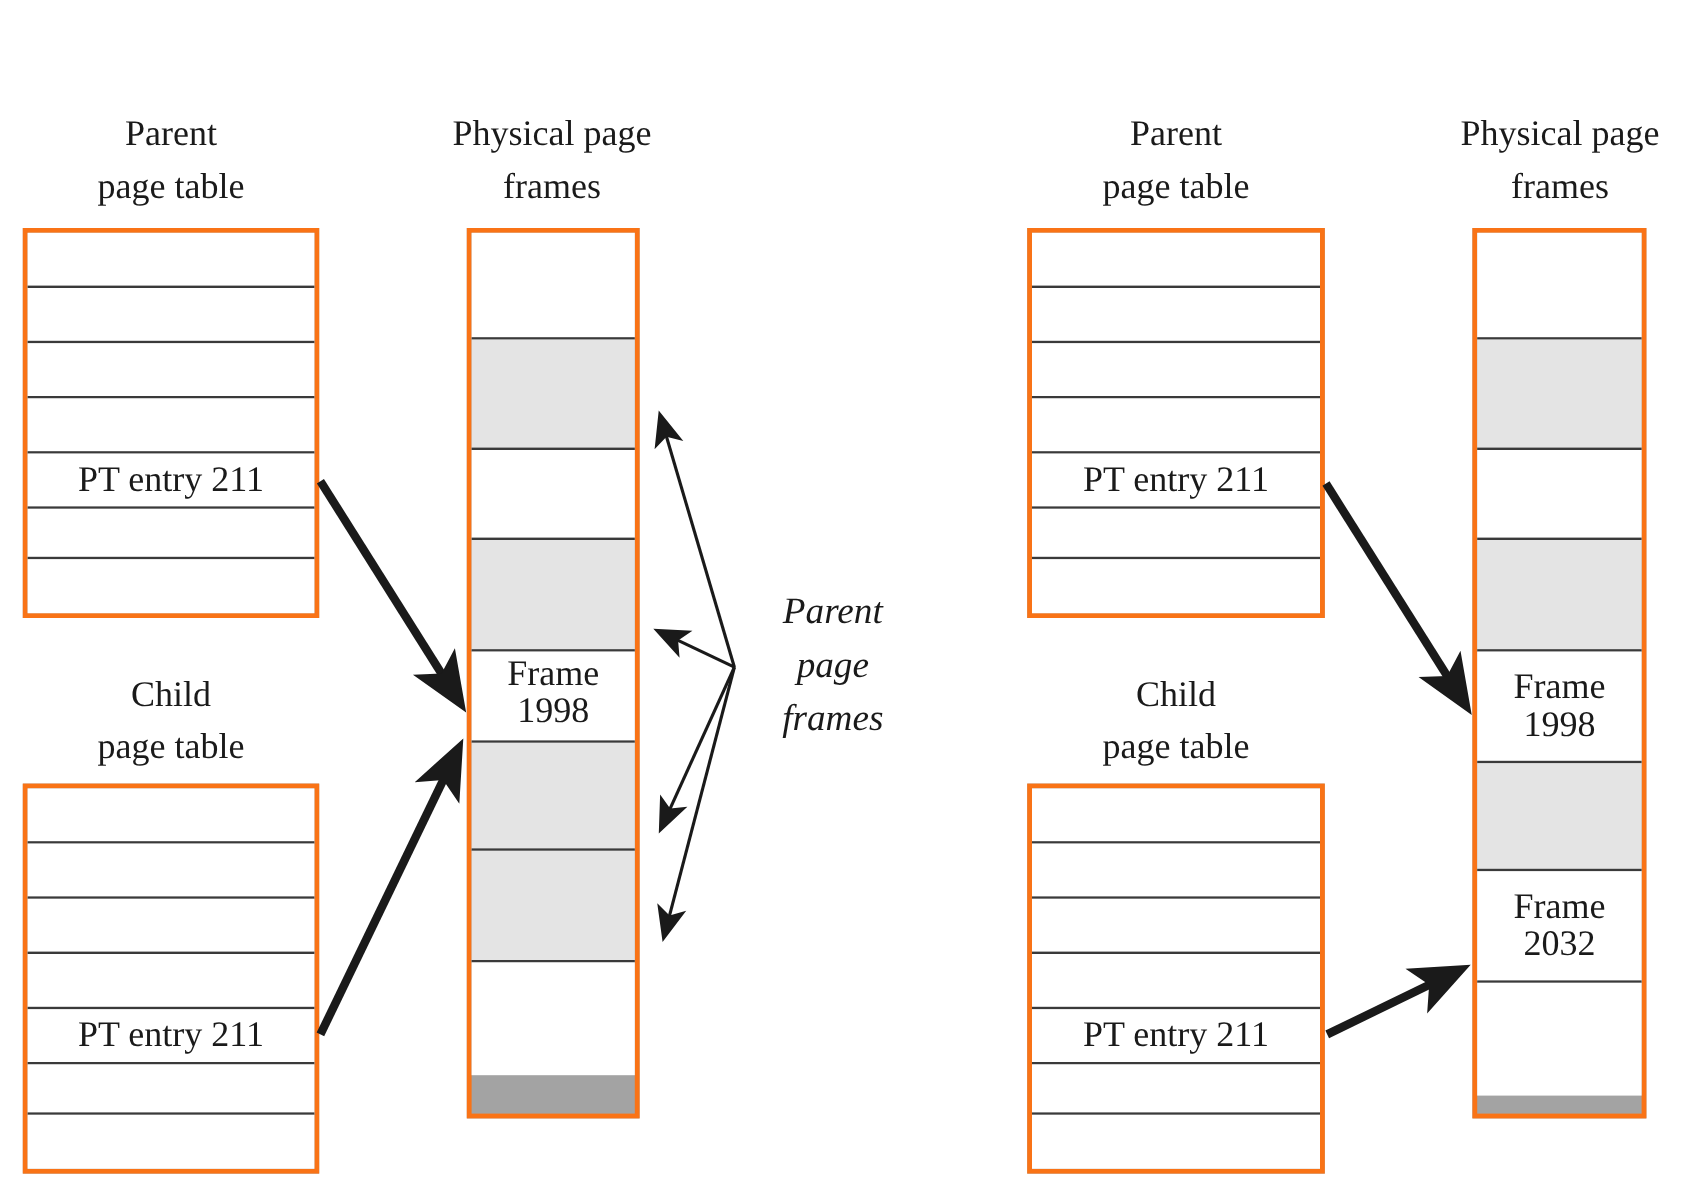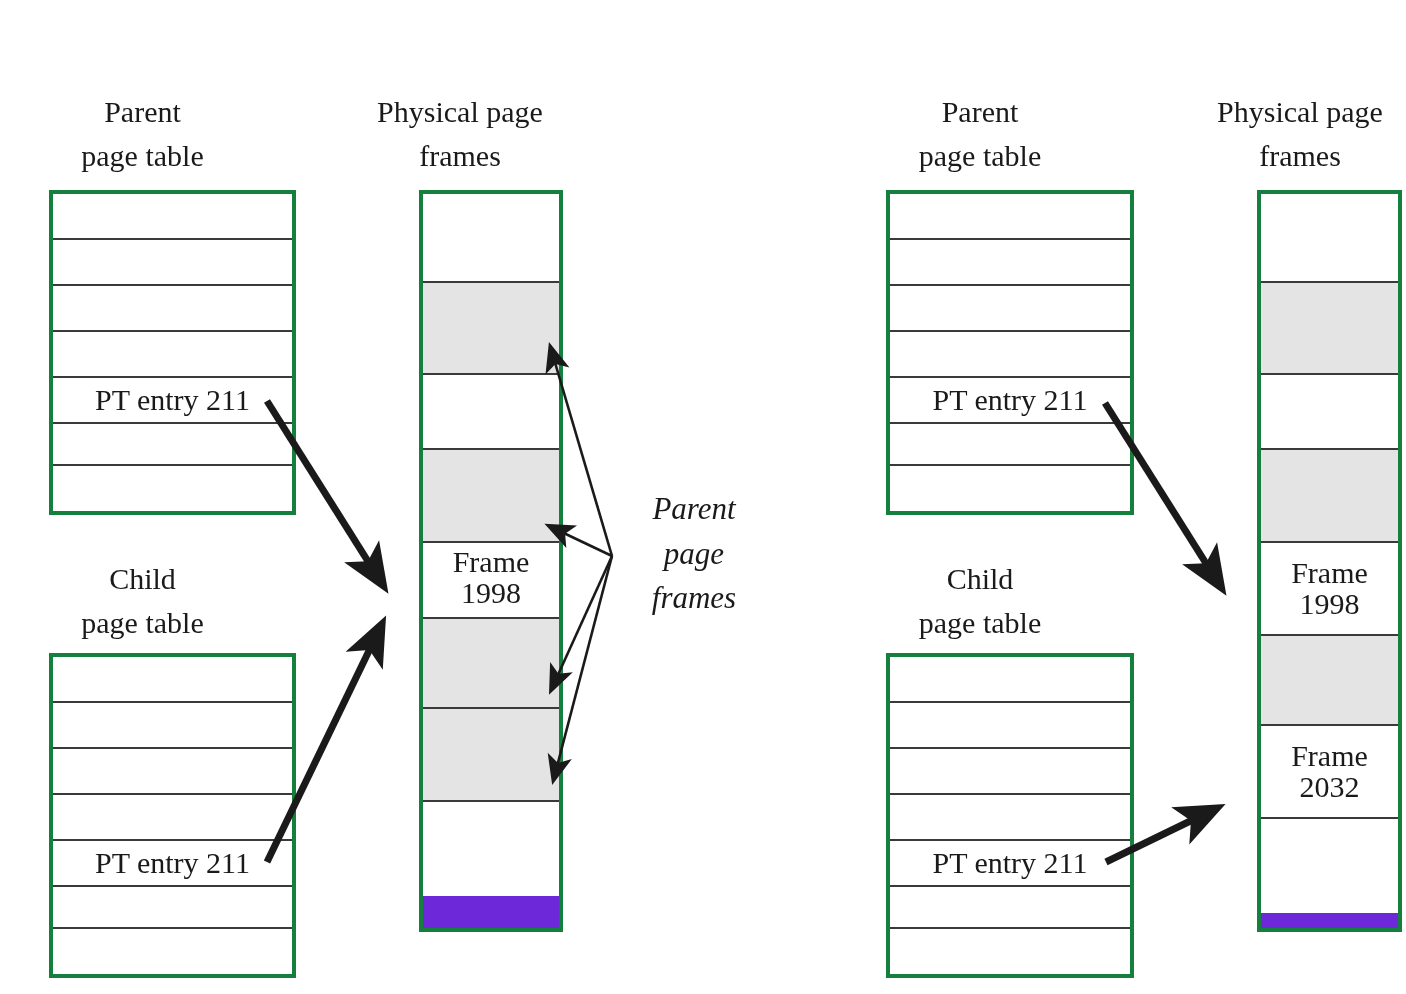--- a/index.html
+++ b/index.html
@@ -27,23 +27,22 @@
   .col-caption {
     position: absolute;
     font-size: 30px;
     line-height: 1.46;
     text-align: center;
     white-space: nowrap;
   }
   .table-box {
     position: absolute;
     box-sizing: border-box;
-    border: 4px solid #15803d;
-    background: #6d28d9;
-    margin-left: 30px;
+    border: 4px solid #f97316;
+    background: #a3a3a3;
   }
   .trow {
     box-sizing: border-box;
     border-bottom: 2px solid #3a3a3a;
     background: #ffffff;
     display: flex;
     align-items: center;
     justify-content: center;
     font-size: 30px;
     white-space: nowrap;

